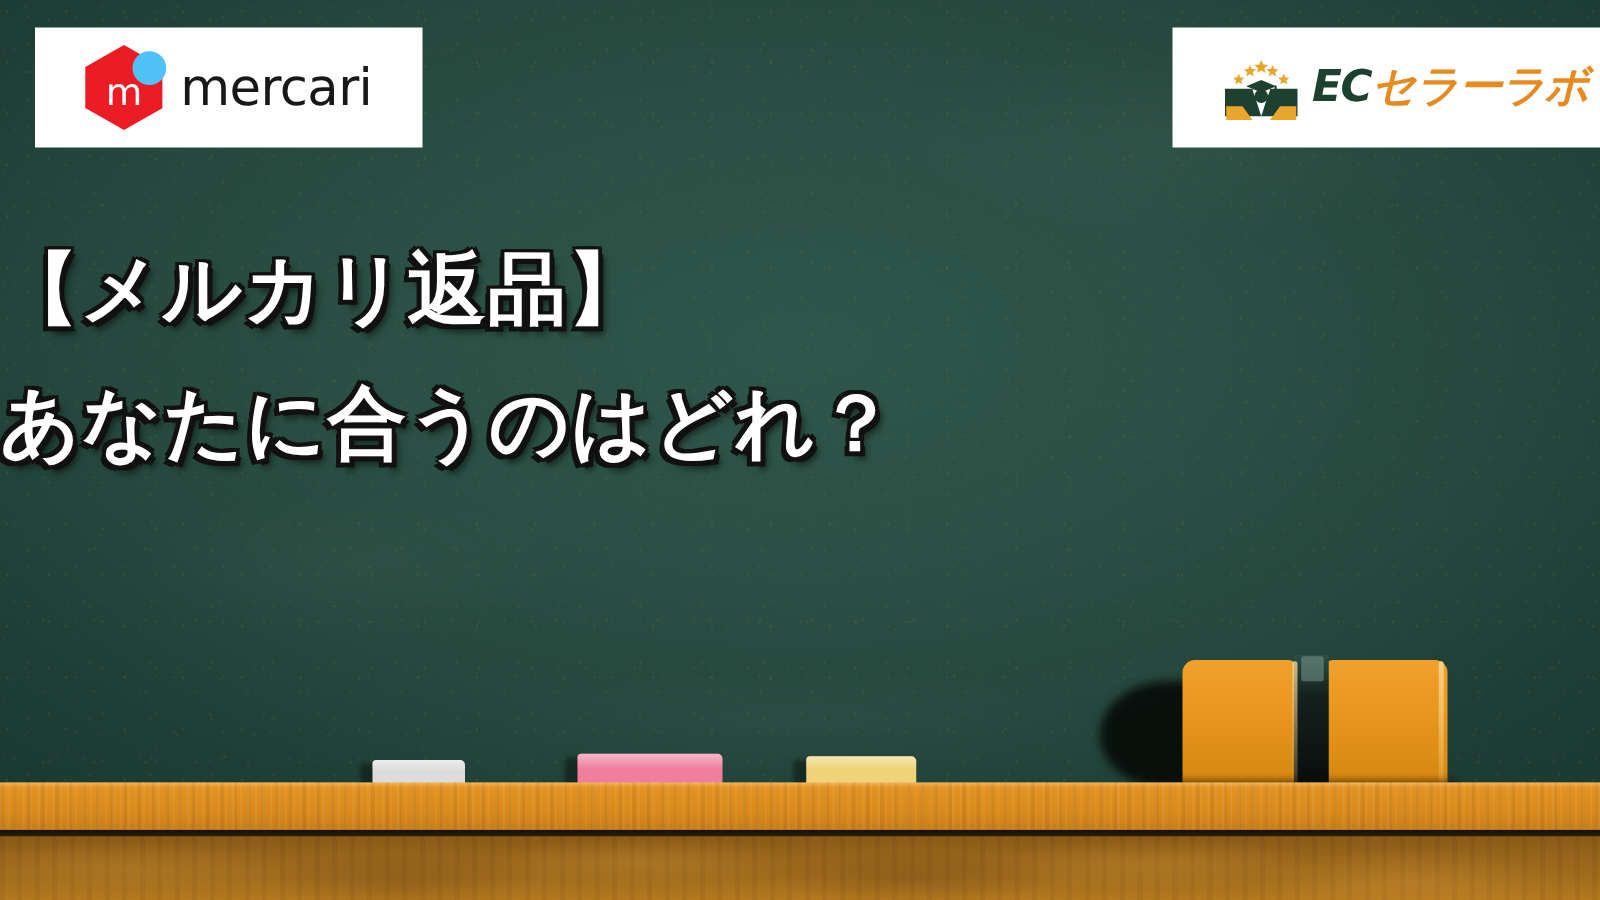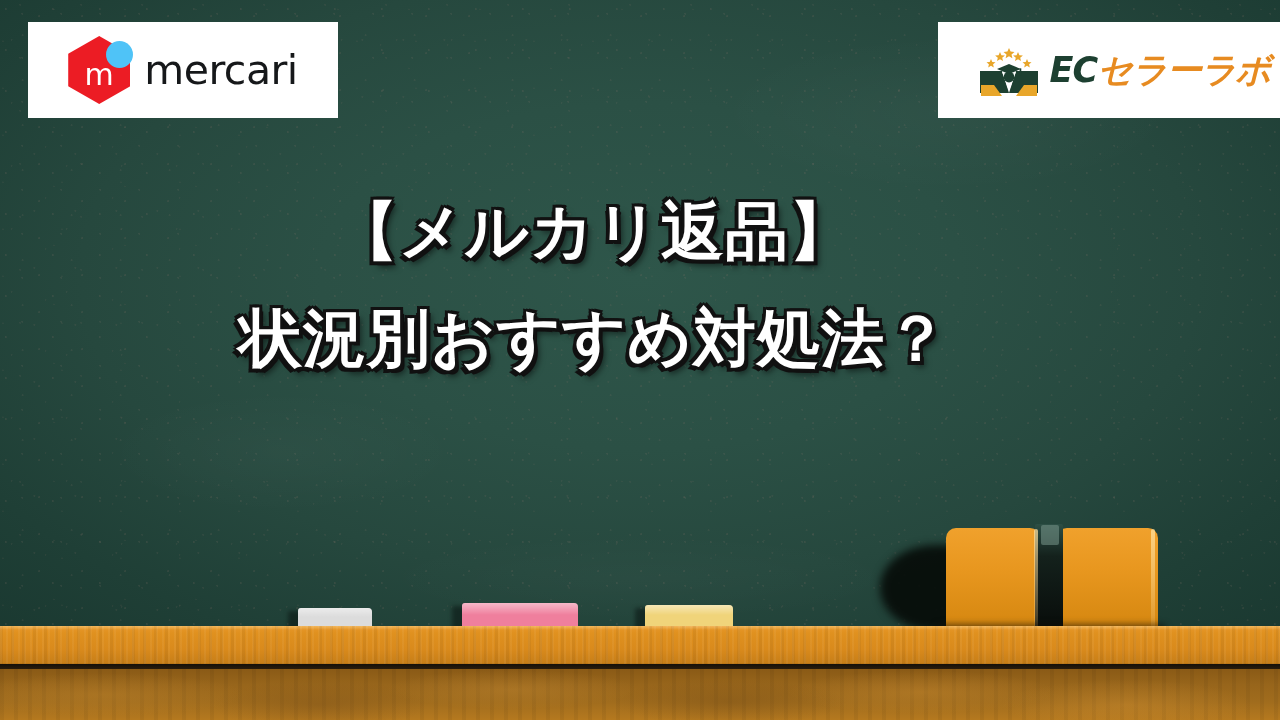--- a/index.html
+++ b/index.html
@@ -101,21 +101,20 @@
     font-style:italic; letter-spacing:-1px;
     white-space:nowrap;
     font-family:"DejaVu Sans", sans-serif;
   }
   .ecsl-ec { color:#1d4031; }
   .ecsl-jp { color:#e78b21; }
 
   
   #title-block {
     position:absolute; left:0; top:178px; width:1188px;
-    text-align:center;
   }
   .title-line {
     font-family:"DejaVu Sans", sans-serif;
     font-weight:bold;
     font-size:63px;
     line-height:107px;
     color:#ffffff;
     letter-spacing:1px;
     white-space:nowrap;
     text-shadow:
@@ -279,21 +278,21 @@
         <rect x="41.6" y="27.4" width="1.7" height="7.4" fill="#1d4031"></rect>
       </svg>
       <div class="ecsl-text">
         <span class="ecsl-ec">EC</span><span class="ecsl-jp">セラーラボ</span>
       </div>
     </div>
   </div>
 
   <div id="title-block">
     <div class="title-line">【メルカリ返品】</div>
-    <div class="title-line">状況別おすすめ対処法？</div>
+    <div class="title-line">あなたに合うのはどれ？</div>
   </div>
 
   <div id="eraser-shadow"></div>
   <div id="eraser">
     <div class="eraser-body" id="eraser-left"></div>
     <div class="eraser-body" id="eraser-right"></div>
     <div class="eraser-strap"></div>
     <div class="eraser-strap-hl"></div>
     <div class="eraser-edge-hl" id="eraser-hl-a"></div>
     <div class="eraser-edge-hl" id="eraser-hl-b"></div>

